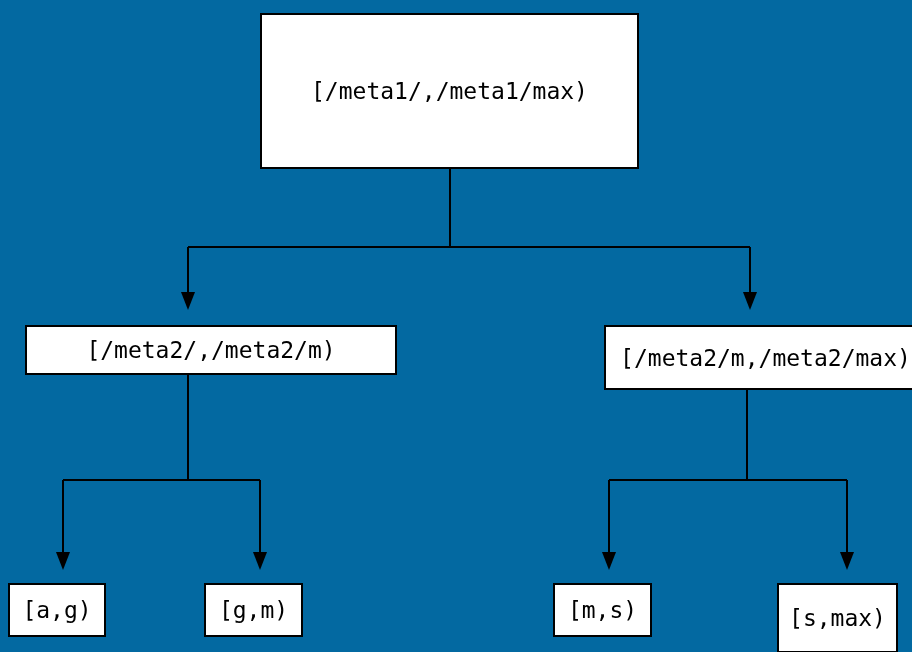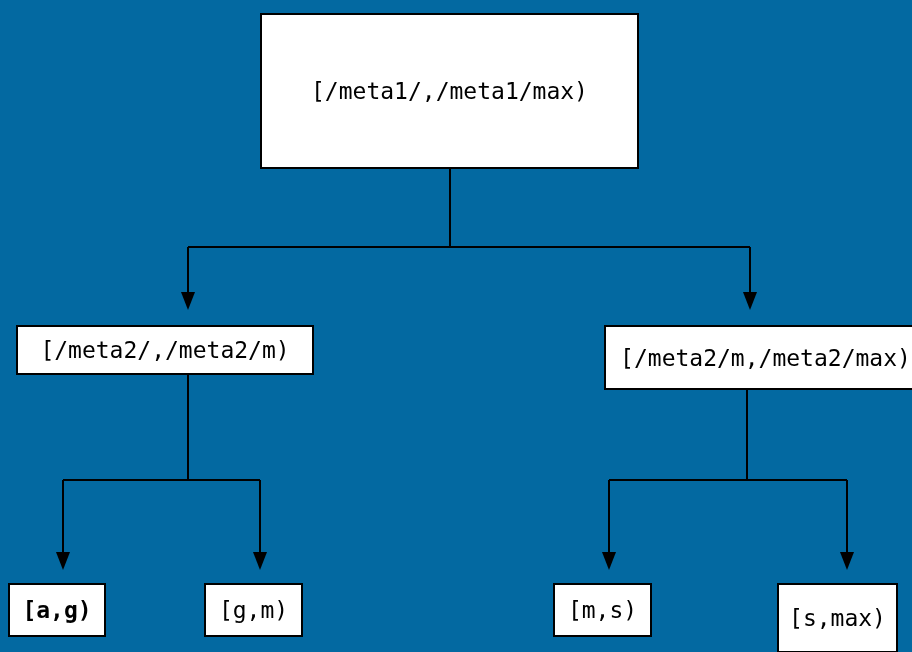--- a/index.html
+++ b/index.html
@@ -29,23 +29,23 @@
     background: #ffffff;
     color: #000000;
     display: flex;
     align-items: center;
     justify-content: center;
     font-size: 23px;
     white-space: pre;
     letter-spacing: 0;
   }
   .node-root   { left: 260px; top: 13px;  width: 379px; height: 156px; }
-  .node-bleft  { left: 16px;  top: 325px; width: 298px; height: 50px; justify-content: center;  }
+  .node-bleft  { left: 25px;  top: 325px; width: 372px; height: 50px; justify-content: center;  }
   .node-bright { left: 604px; top: 325px; width: 323px; height: 65px;  }
-  .node-leaf1  { left: 8px;   top: 583px; width: 98px;  height: 54px; font-weight: bold;  }
+  .node-leaf1  { left: 8px;   top: 583px; width: 98px;  height: 54px;  }
   .node-leaf2  { left: 204px; top: 583px; width: 99px;  height: 54px;  }
   .node-leaf3  { left: 553px; top: 583px; width: 99px;  height: 54px; text-align: center;  }
   .node-leaf4  { left: 777px; top: 583px; width: 121px; height: 70px;  }
   .edge-line {
     stroke: #000000;
     stroke-width: 2;
     fill: none;
   }
   .edge-arrow {
     fill: #000000;

